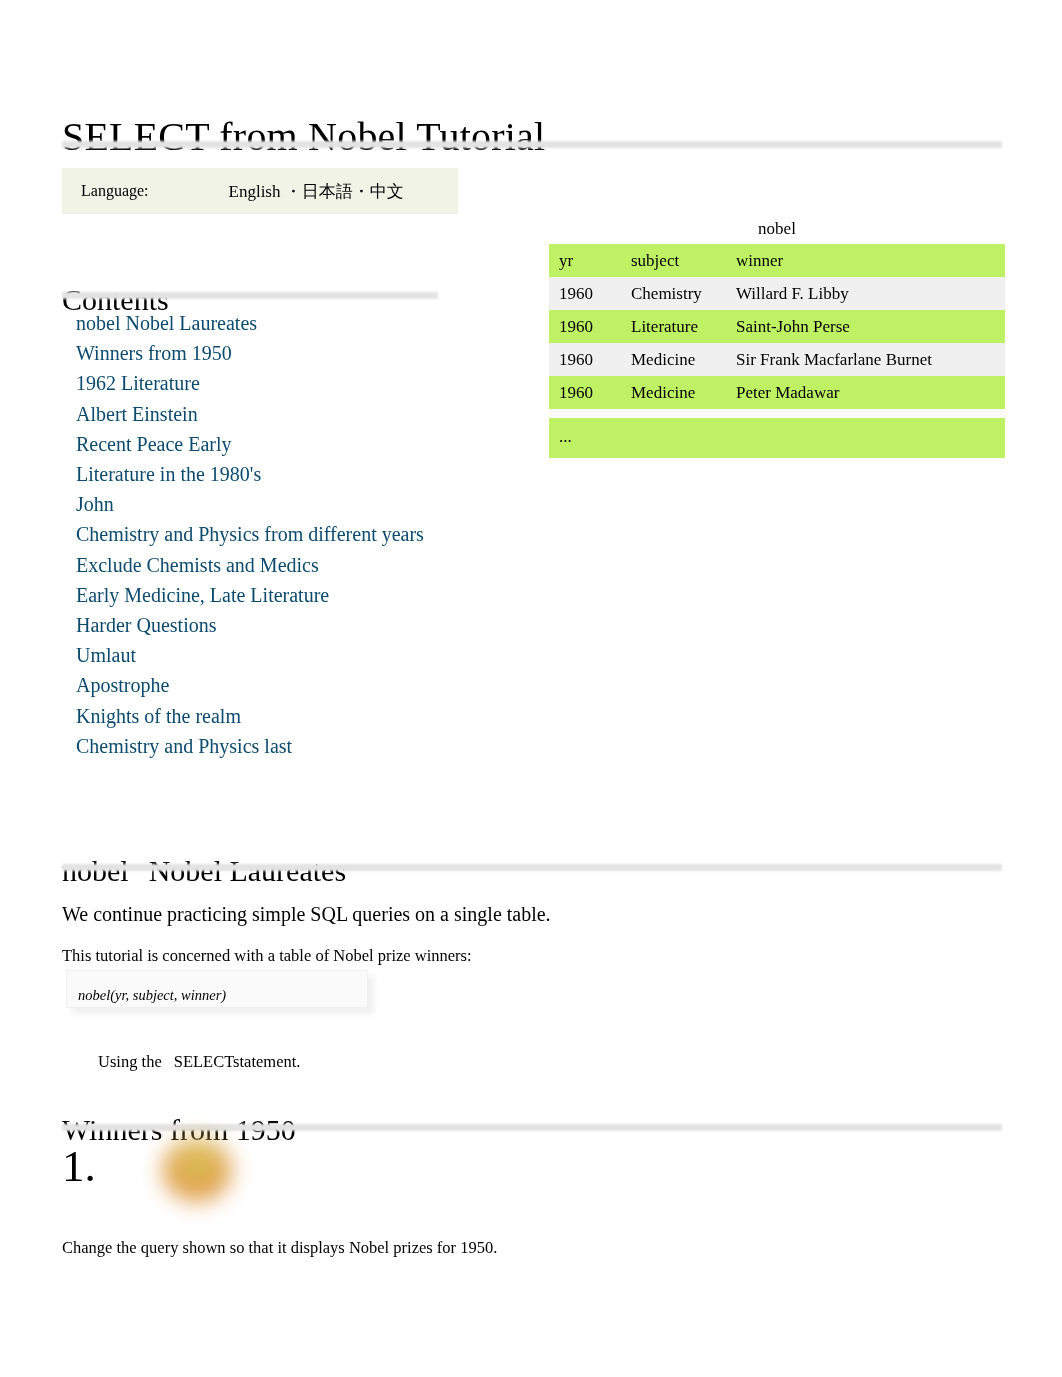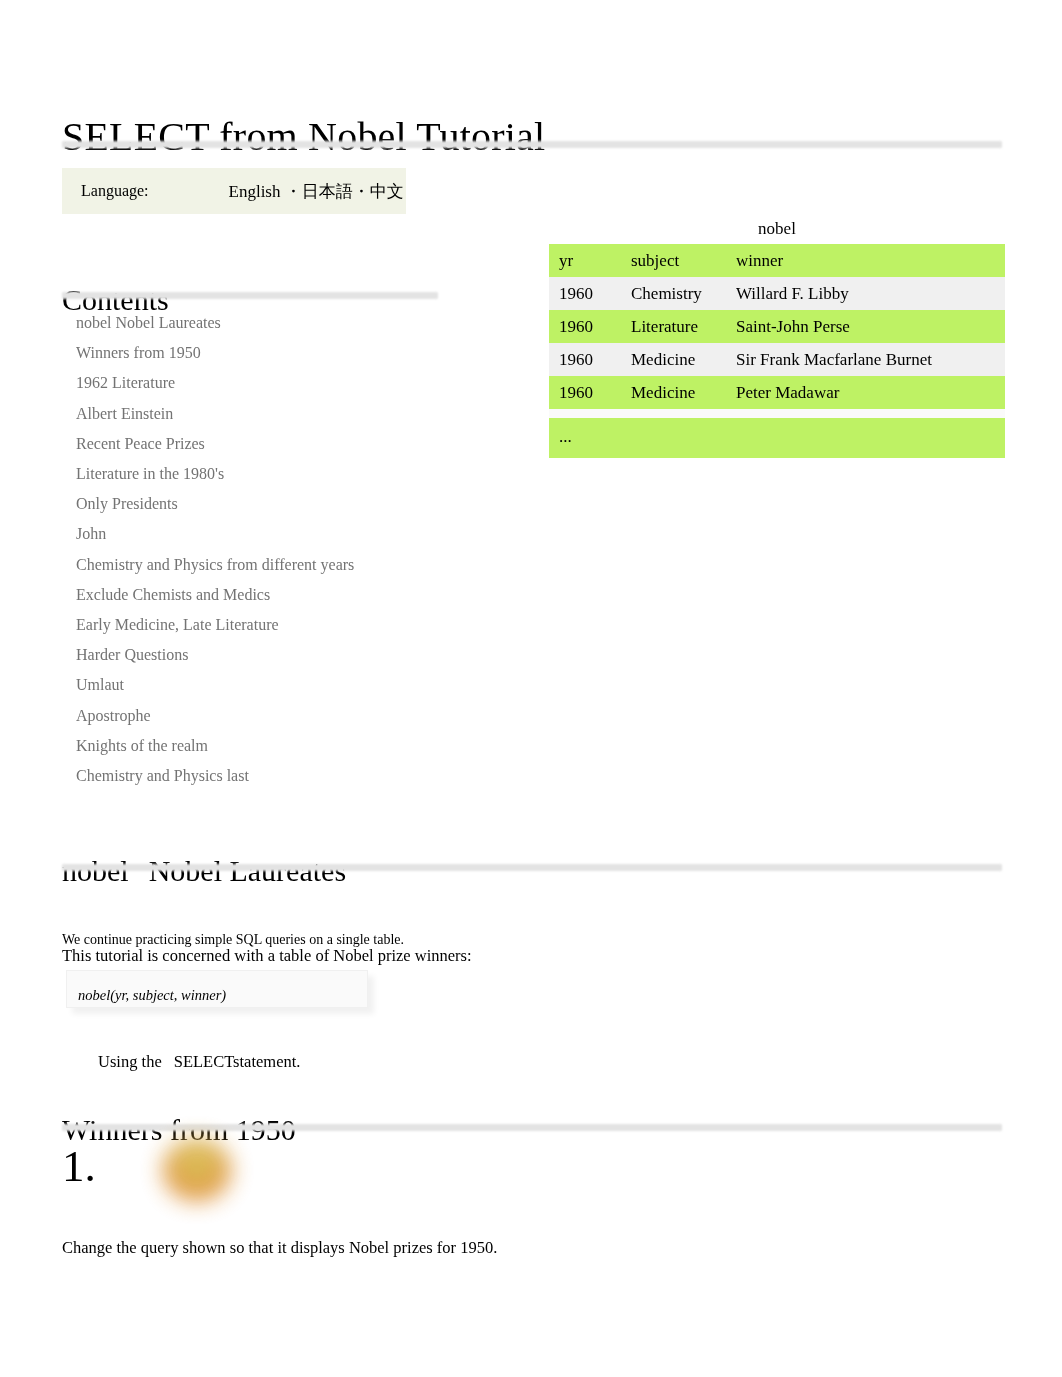--- a/index.html
+++ b/index.html
@@ -46,21 +46,21 @@
     left: 62px;
     top: 141px;
     width: 940px;
   }
 
   
   .lang-bar {
     position: absolute;
     left: 62px;
     top: 168px;
-    width: 344px;
+    width: 396px;
     height: 46px;
     background: #f1f3e6;
     display: flex;
     align-items: center;
     filter: blur(0.45px);
   }
   .lang-label {
     font-size: 16px;
     margin-left: 19px;
   }
@@ -88,24 +88,24 @@
   .contents-list {
     position: absolute;
     left: 76px;
     top: 308px;
     width: 430px;
     list-style: none;
     margin: 0;
     padding: 0;
   }
   .contents-list li {
-    font-size: 16px;
+    font-size: 20px;
     line-height: 30.2px;
     white-space: nowrap;
-    color: #737373;
+    color: #0c4a6e;
   }
 
   
   .nobel-table-wrap {
     position: absolute;
     left: 549px;
     top: 216px;
     width: 456px;
   }
   .tbl-caption {
@@ -163,22 +163,22 @@
   }
   .rule-sec-nobel {
     position: absolute;
     left: 62px;
     top: 864px;
     width: 940px;
   }
   .p-intro1 {
     position: absolute;
     left: 62px;
-    top: 915px;
-    font-size: 14px;
+    top: 883px;
+    font-size: 20px;
     line-height: 22px;
   }
   .p-intro2 {
     position: absolute;
     left: 62px;
     top: 928px;
     font-size: 16.5px;
     line-height: 22px;
   }
 
@@ -280,23 +280,22 @@
   </div>
 
   <h2 class="contents-heading">Contents</h2>
   <div class="rule rule-contents"></div>
 
   <ul class="contents-list" id="contents-list">
       <li>nobel Nobel Laureates</li>
       <li>Winners from 1950</li>
       <li>1962 Literature</li>
       <li>Albert Einstein</li>
-      <li>Recent Peace Prizes</li>
+      <li>Recent Peace Early</li>
       <li>Literature in the 1980's</li>
-      <li>Only Presidents</li>
       <li>John</li>
       <li>Chemistry and Physics from different years</li>
       <li>Exclude Chemists and Medics</li>
       <li>Early Medicine, Late Literature</li>
       <li>Harder Questions</li>
       <li>Umlaut</li>
       <li>Apostrophe</li>
       <li>Knights of the realm</li>
       <li>Chemistry and Physics last</li>
     </ul>

